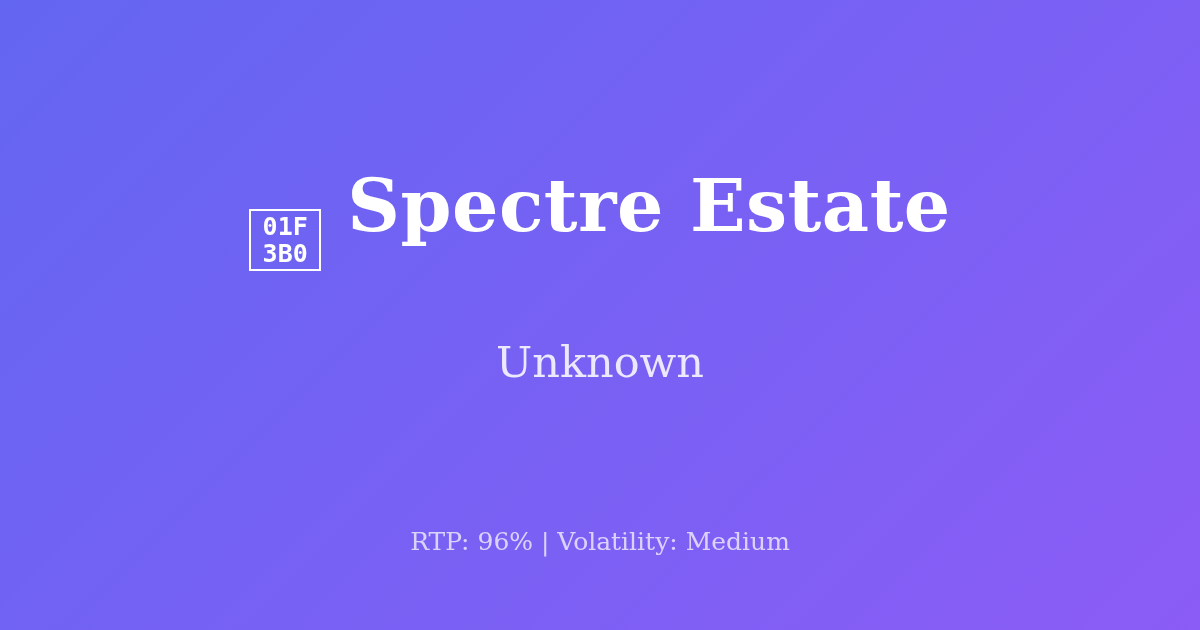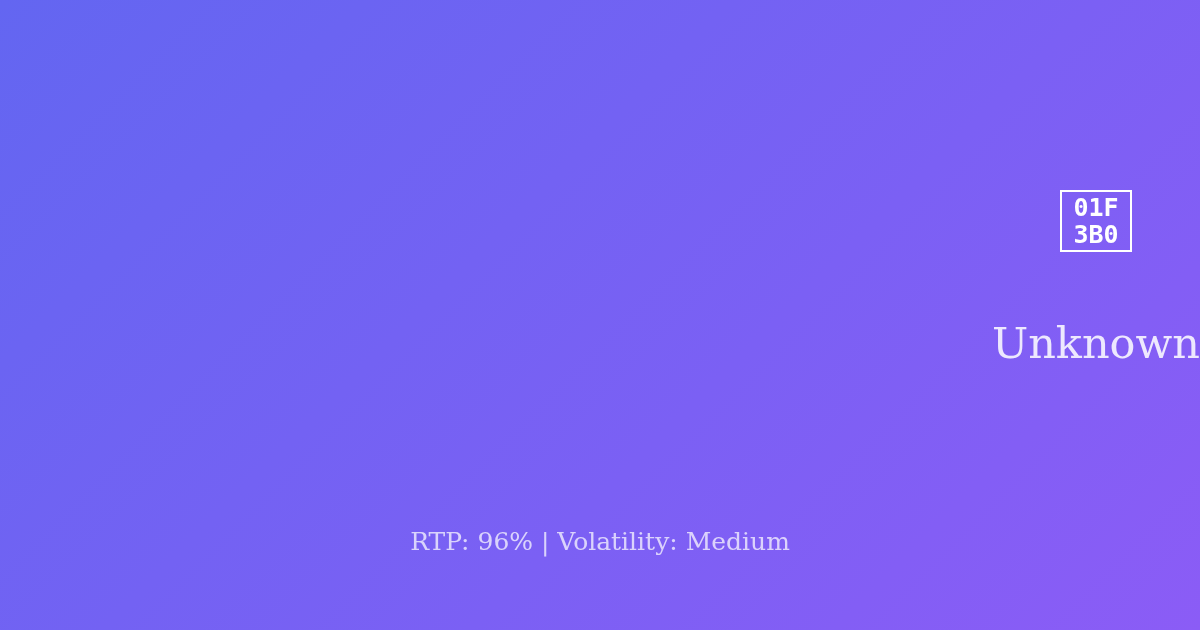--- a/index.html
+++ b/index.html
@@ -15,21 +15,21 @@
     background: linear-gradient(135deg, #6366F1 0%, #8B5CF6 100%);
     position: relative;
   }
 
   .og-card {
     width: 1200px;
     height: 630px;
     position: relative;
     display: flex;
     flex-direction: column;
-    align-items: flex-end;
+    align-items: center;
     justify-content: center;
   }
 
   .hero {
     display: flex;
     flex-direction: column;
     align-items: center;
     justify-content: center;
     transform: translateY(-38px);
   }
@@ -105,20 +105,21 @@
 
   <div class="hero">
 
     <div class="title-row">
 
       <span class="tofu">
         <span class="tofu-line">01F</span>
         <span class="tofu-line">3B0</span>
       </span>
 
+      <h1 class="title-text">Spectre Estate</h1>
 
     </div>
 
     <div class="subtitle">Unknown</div>
 
   </div>
 
   <div class="meta-footer">RTP: 96% | Volatility: Medium</div>
 
 </div>

